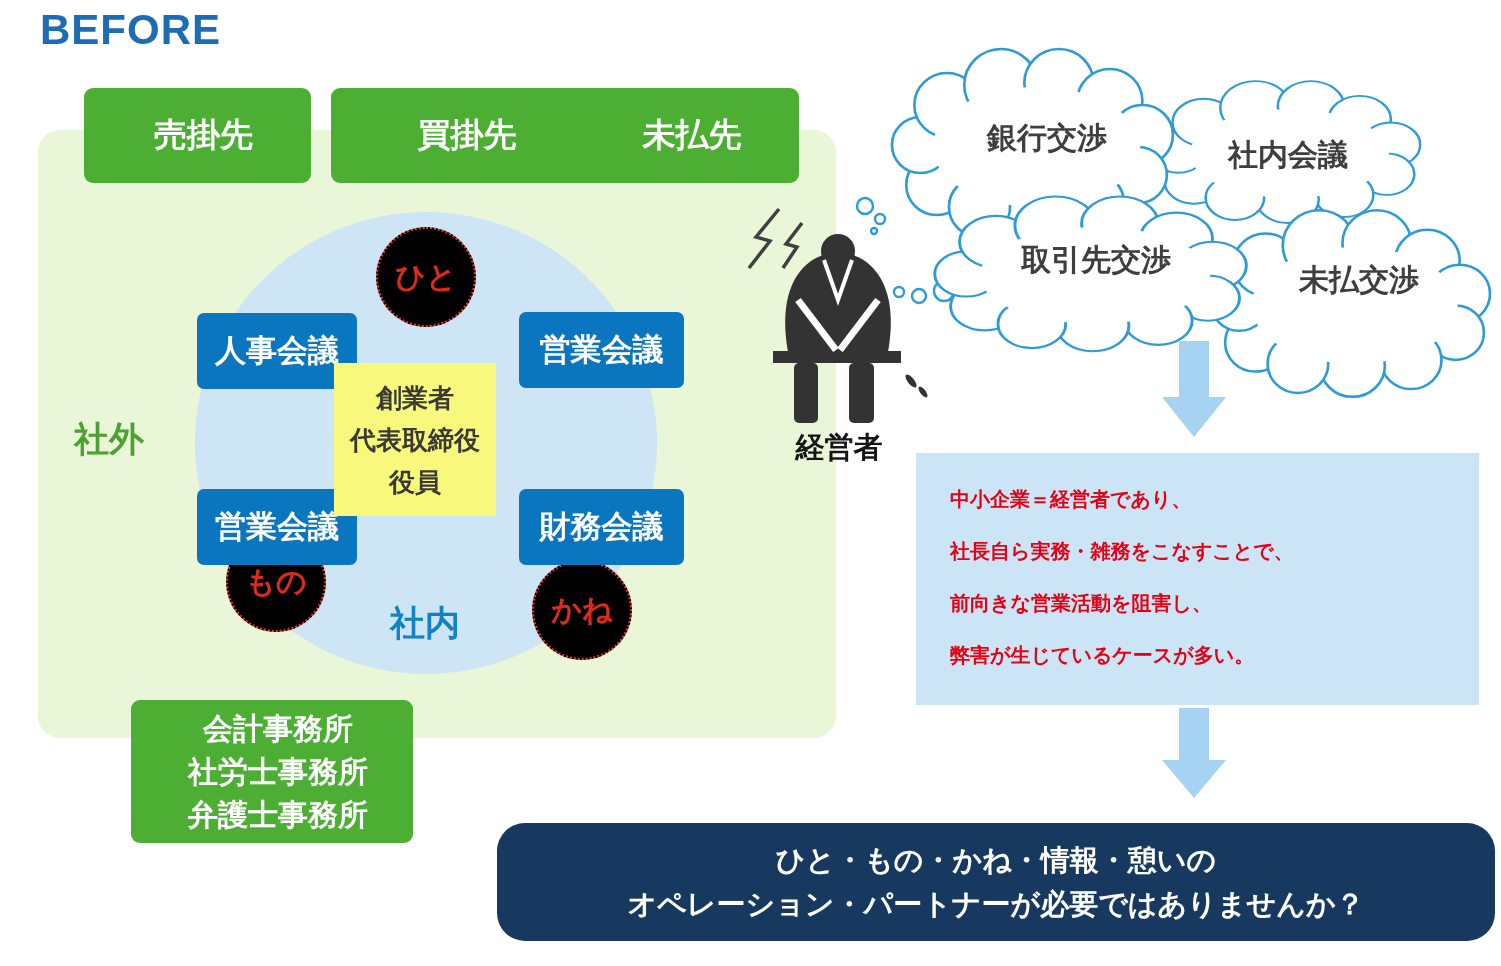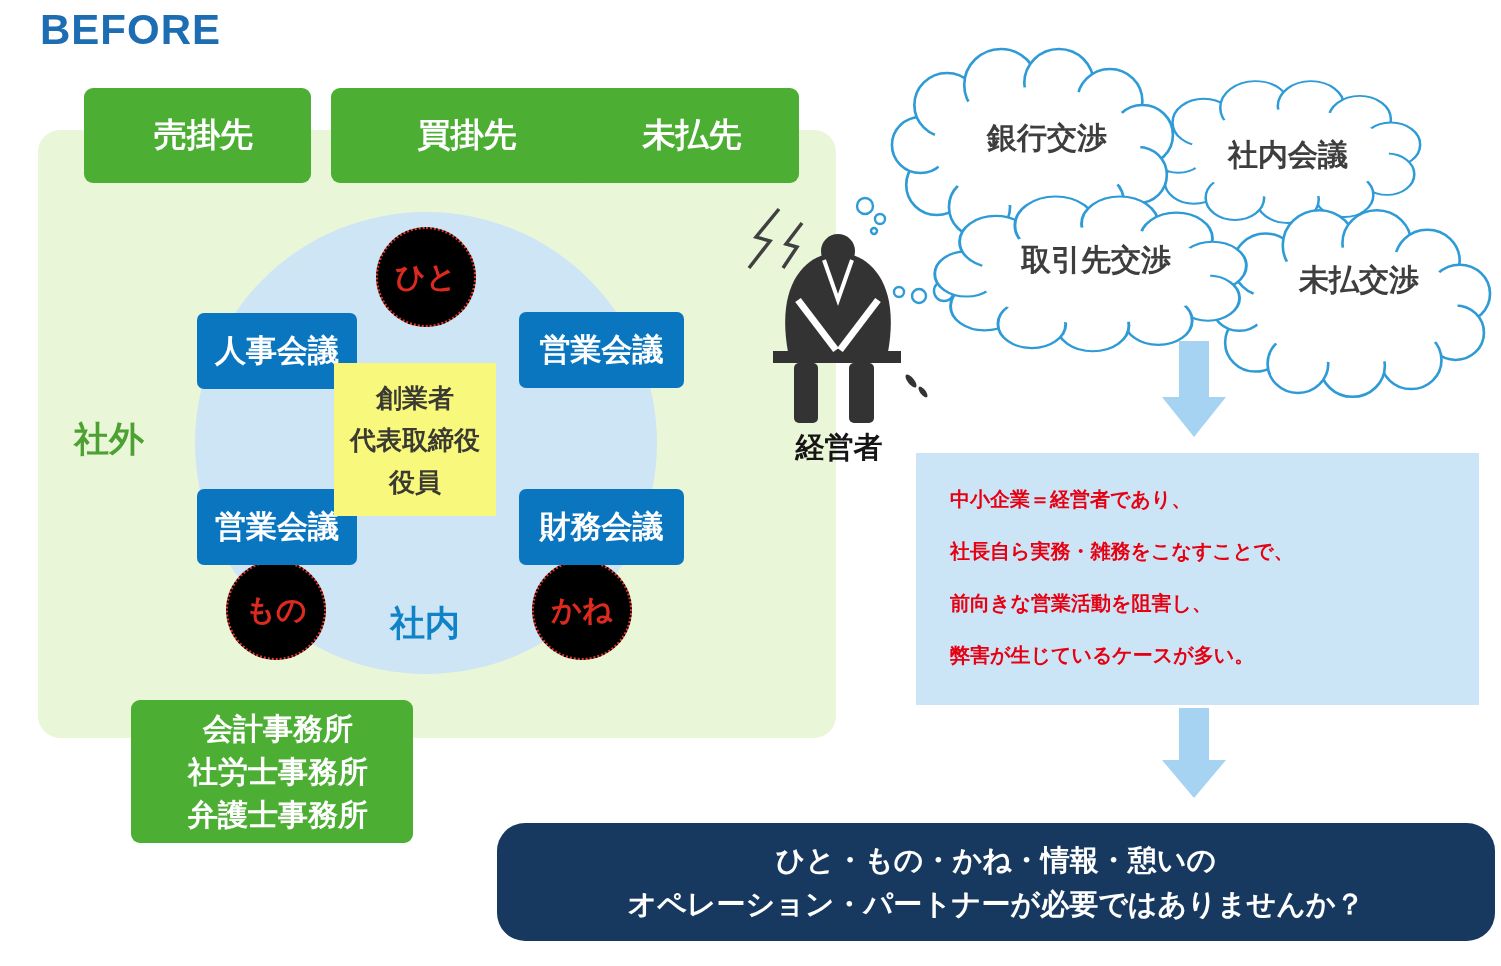--- a/index.html
+++ b/index.html
@@ -82,21 +82,21 @@
   </div>
 
   <div class="abs circle-big"></div>
 
   <div class="abs lbl-out">社外</div>
   <div class="abs lbl-in">社内</div>
 
   <div class="abs rcircle" style="left:360px;top:227px;">
     <span>ひと</span>
   </div>
-  <div class="abs rcircle" style="left:210px;top:560px;">
+  <div class="abs rcircle" style="left:210px;top:532px;">
     <span>もの</span>
   </div>
   <div class="abs rcircle" style="left:516px;top:560px;">
     <span>かね</span>
   </div>
 
   <div class="abs bbox" style="left:181px;top:313px;width:160px;">
     <span>人事会議</span>
   </div>
   <div class="abs bbox" style="left:503px;top:312px;width:165px;">

